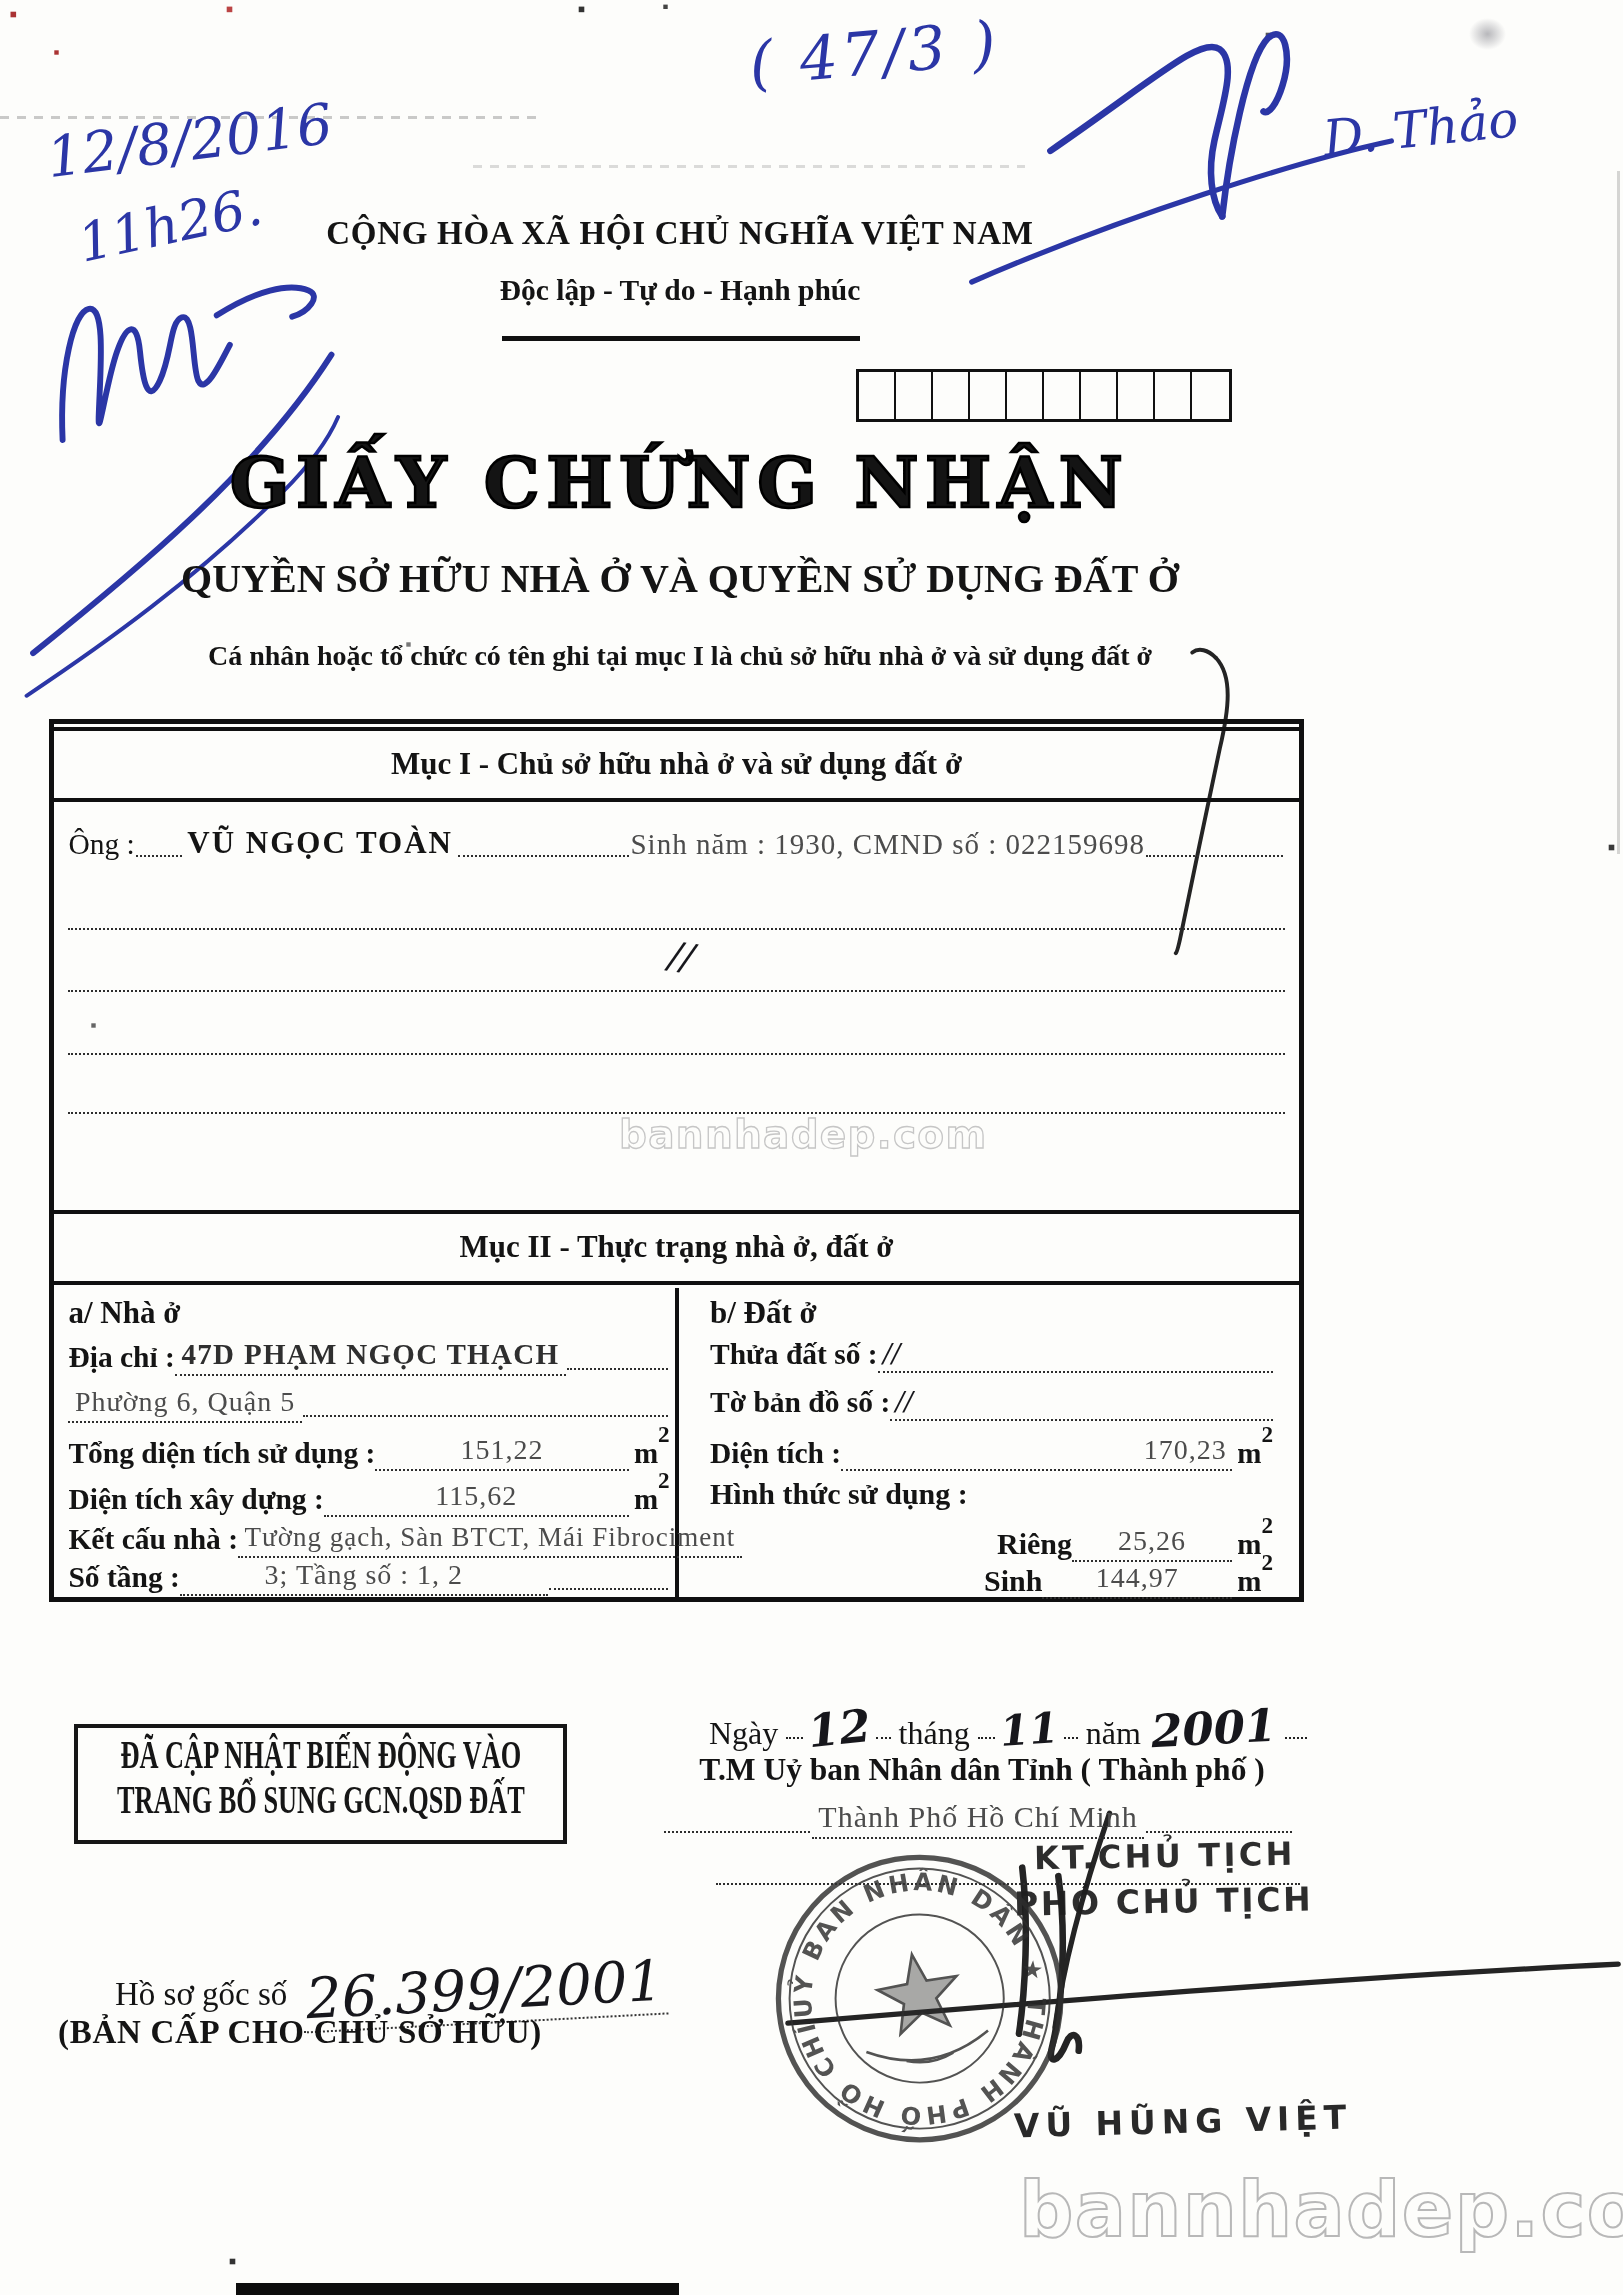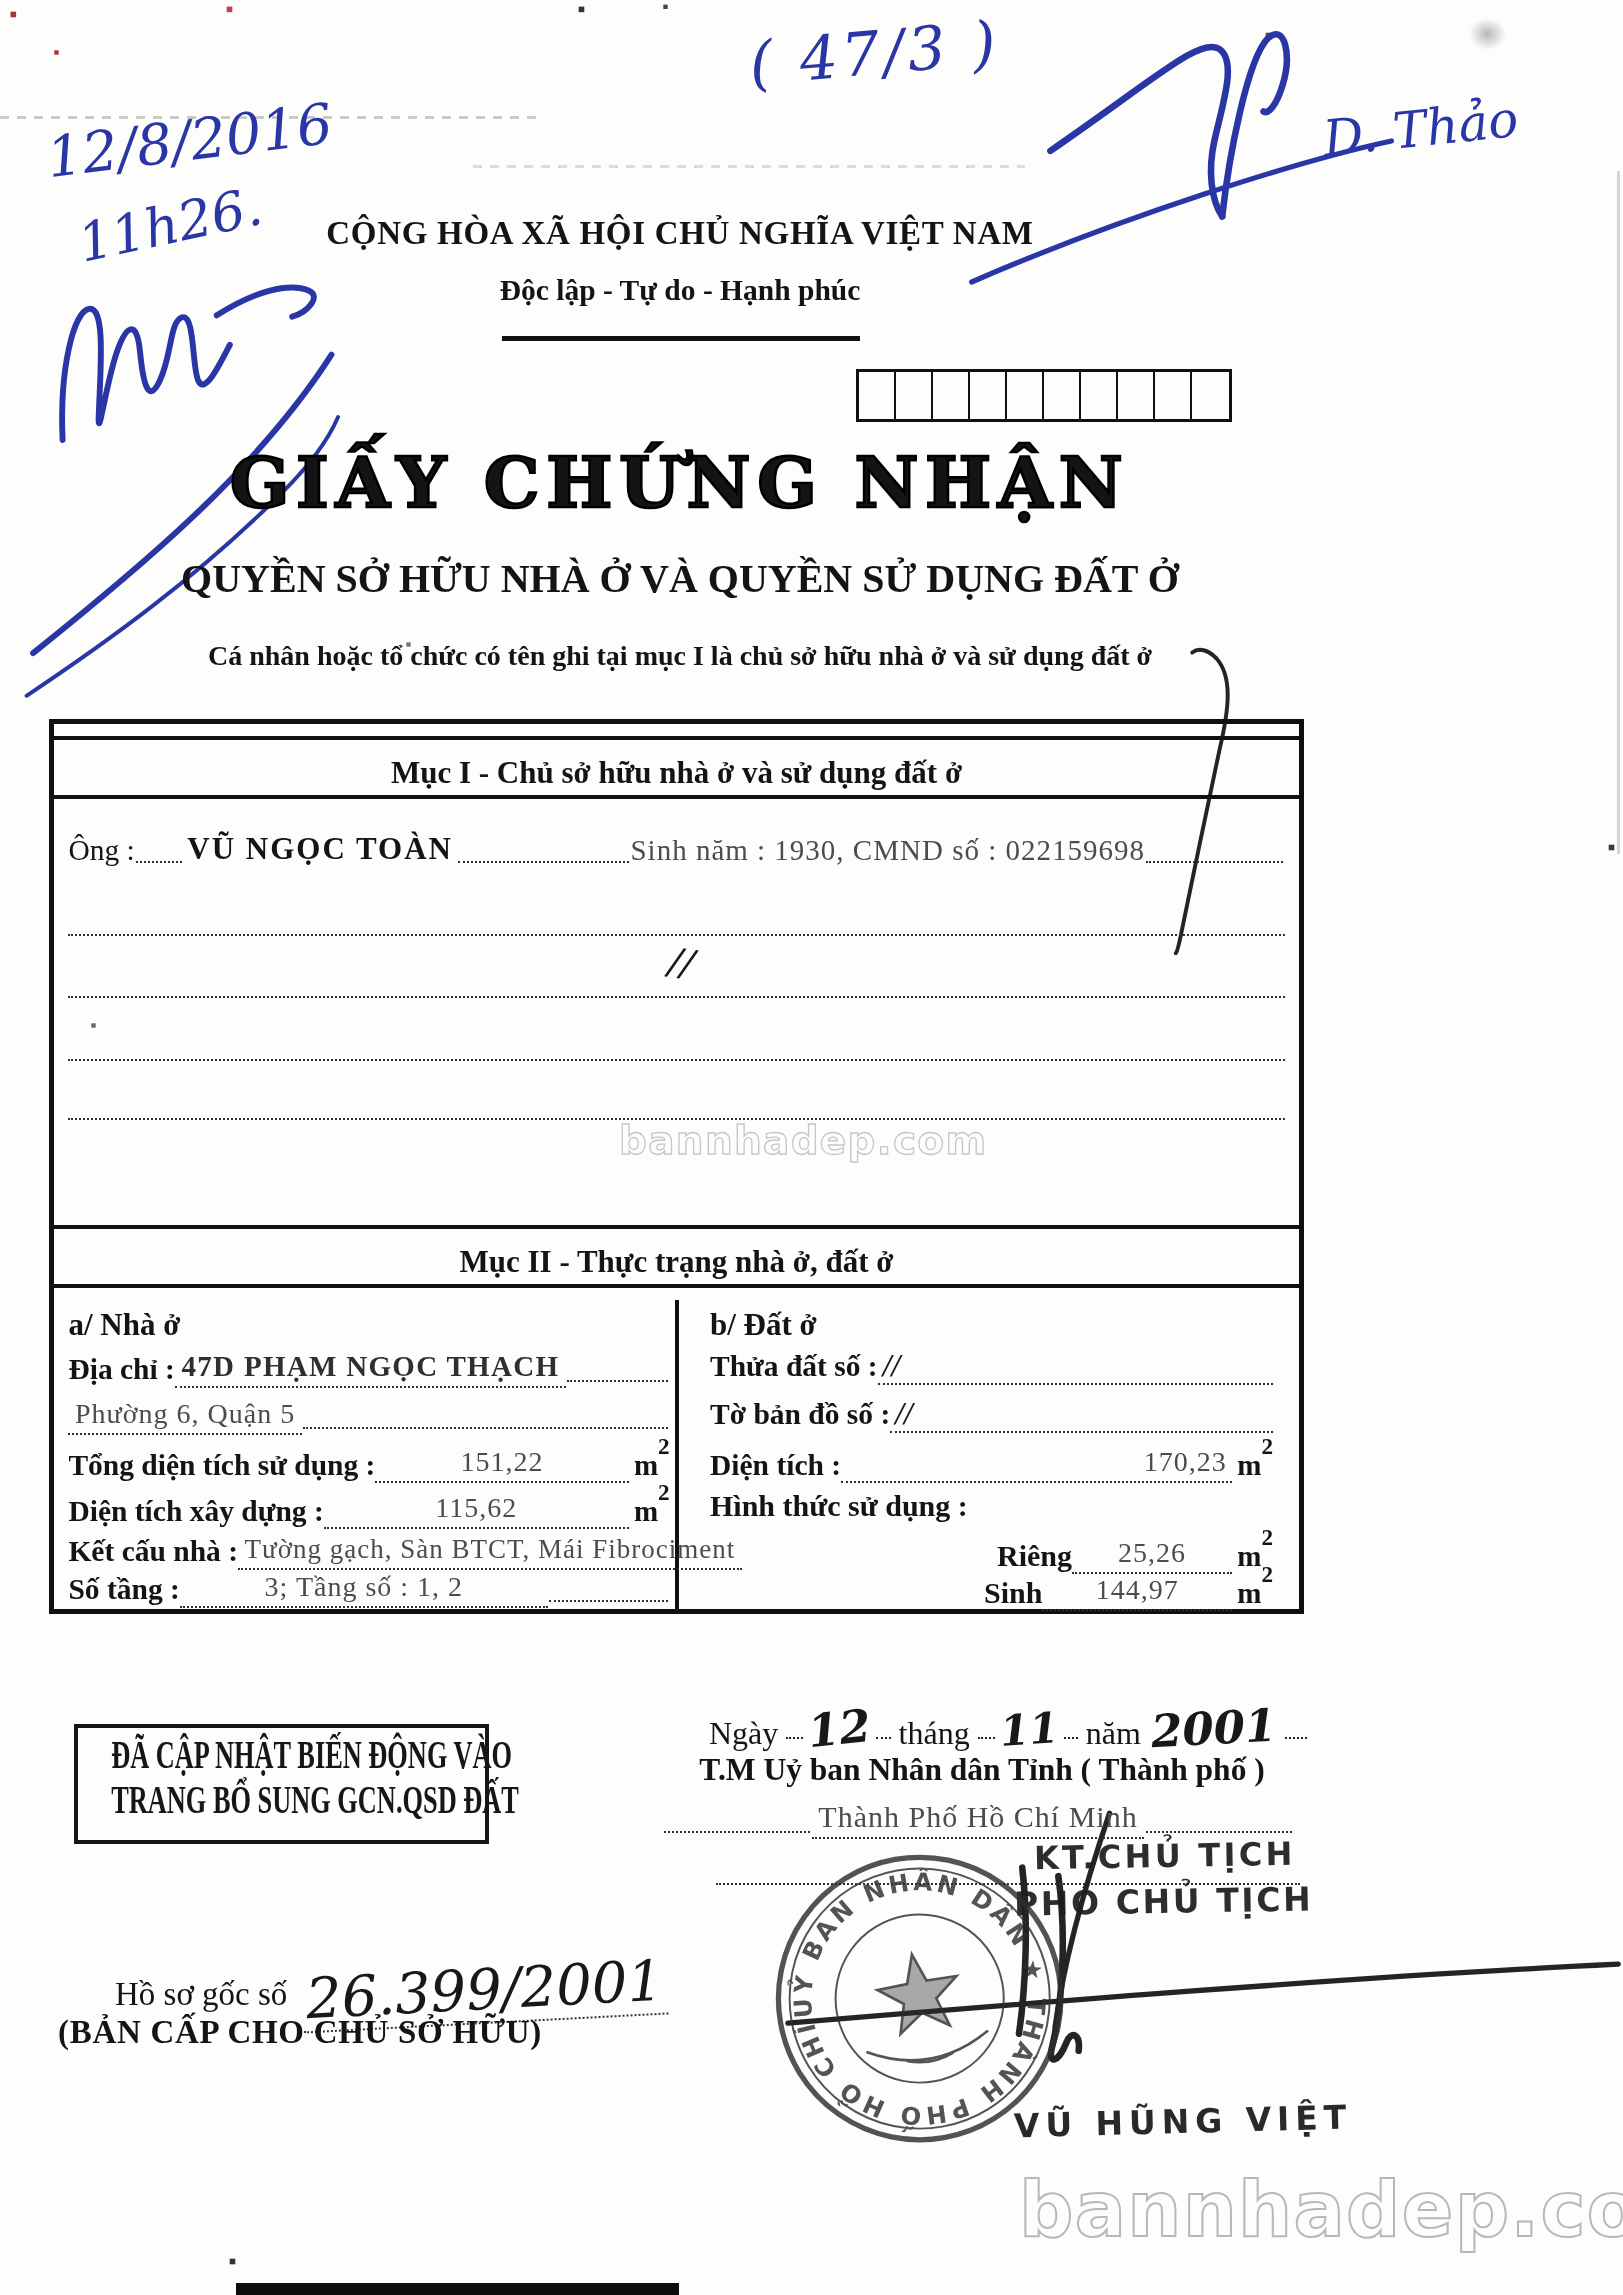--- a/index.html
+++ b/index.html
@@ -22,21 +22,21 @@
   .row{display:flex;align-items:flex-end;}
   .dotfill{border-bottom:2px dotted #2e2e2e;flex:1 1 auto;height:3.9px;margin:0 1.3px 5.3px 1.3px;}
   .dotu{border-bottom:2px dotted #2e2e2e;padding:0 6.6px 2.6px 6.6px;}
   .dotval{border-bottom:2px dotted #2e2e2e;flex:1 1 auto;padding:0 5.3px 2.6px 5.3px;}
   .empty-line{position:absolute;left:14.4px;right:14.4px;border-bottom:2px dotted #2e2e2e;}
   .label{font-weight:bold;font-size:29.5px;white-space:nowrap;padding-bottom:1.3px;}
   .unit{font-size:29px;font-weight:bold;white-space:nowrap;padding:0 0 1.3px 5.3px;}
   .unit sup{font-size:0.8em;position:relative;top:-0.45em;}
   
   .doc-table{position:absolute;left:49px;top:719px;width:1255px;border:5.3px solid #101010;background:transparent;}
-  .sec-head{height:63px;border-top:4.6px solid #101010;border-bottom:4.6px solid #101010;margin:12px 0;
+  .sec-head{height:75px;border-top:4.6px solid #101010;border-bottom:4.6px solid #101010;margin:3px 0;
             line-height:66px;text-align:center;font-weight:bold;font-size:31px;}
   .note-row{border-top:4.6px solid #101010;margin-top:5.3px;height:65px;line-height:63px;
             text-align:center;font-weight:bold;font-size:28px;}
   .stamp-sans{font-family:"DejaVu Sans",sans-serif;font-weight:bold;color:#1e1e1e;}
   
   .wm{font-family:"DejaVu Sans",sans-serif;font-weight:bold;color:rgba(255,255,255,0.05);
       -webkit-text-stroke:2px #b8b8b8;letter-spacing:1.3px;white-space:nowrap;}
   .wm-small{-webkit-text-stroke:1.3px #c6c6c6;}
   
   .serial{display:flex;border:3.9px solid #111;}
@@ -201,21 +201,21 @@
         <div class="row abs" style="right:26px;top:271px;width:289px;">
           <span class="label" style="font-size:30px;">Sinh</span>
           <span class="dotval typed center" style="font-size:28px;">144,97</span>
           <span class="unit"><span>m</span><sup>2</sup></span>
         </div>
       </div>
     </div>
 
   </div>
 
-  <div class="abs stamp-box" style="left:74px;top:1724px;width:415px;height:120px;">
+  <div class="abs stamp-box" style="left:74px;top:1724px;width:493px;height:120px;">
     <div class="ln serif">ĐÃ CẬP NHẬT BIẾN ĐỘNG VÀO</div>
     <div class="ln serif" style="margin-top:9.2px;">TRANG BỔ SUNG GCN.QSD ĐẤT</div>
   </div>
 
   <div class="abs" style="left:709px;top:1702px;white-space:nowrap;">
     <span class="serif" style="font-size:32px;">Ngày</span>
     <span style="display:inline-block;width:17px;border-bottom:2.6px dotted #222;margin:0 2.6px 5.3px 5.3px;"></span>
     <span class="hw rot" style="font-size:45px;transform:rotate(-6deg);font-weight:bold;">12</span>
     <span style="display:inline-block;width:14.4px;border-bottom:2.6px dotted #222;margin:0 5.3px 5.3px 2.6px;"></span>
     <span class="serif" style="font-size:32px;">tháng</span>

